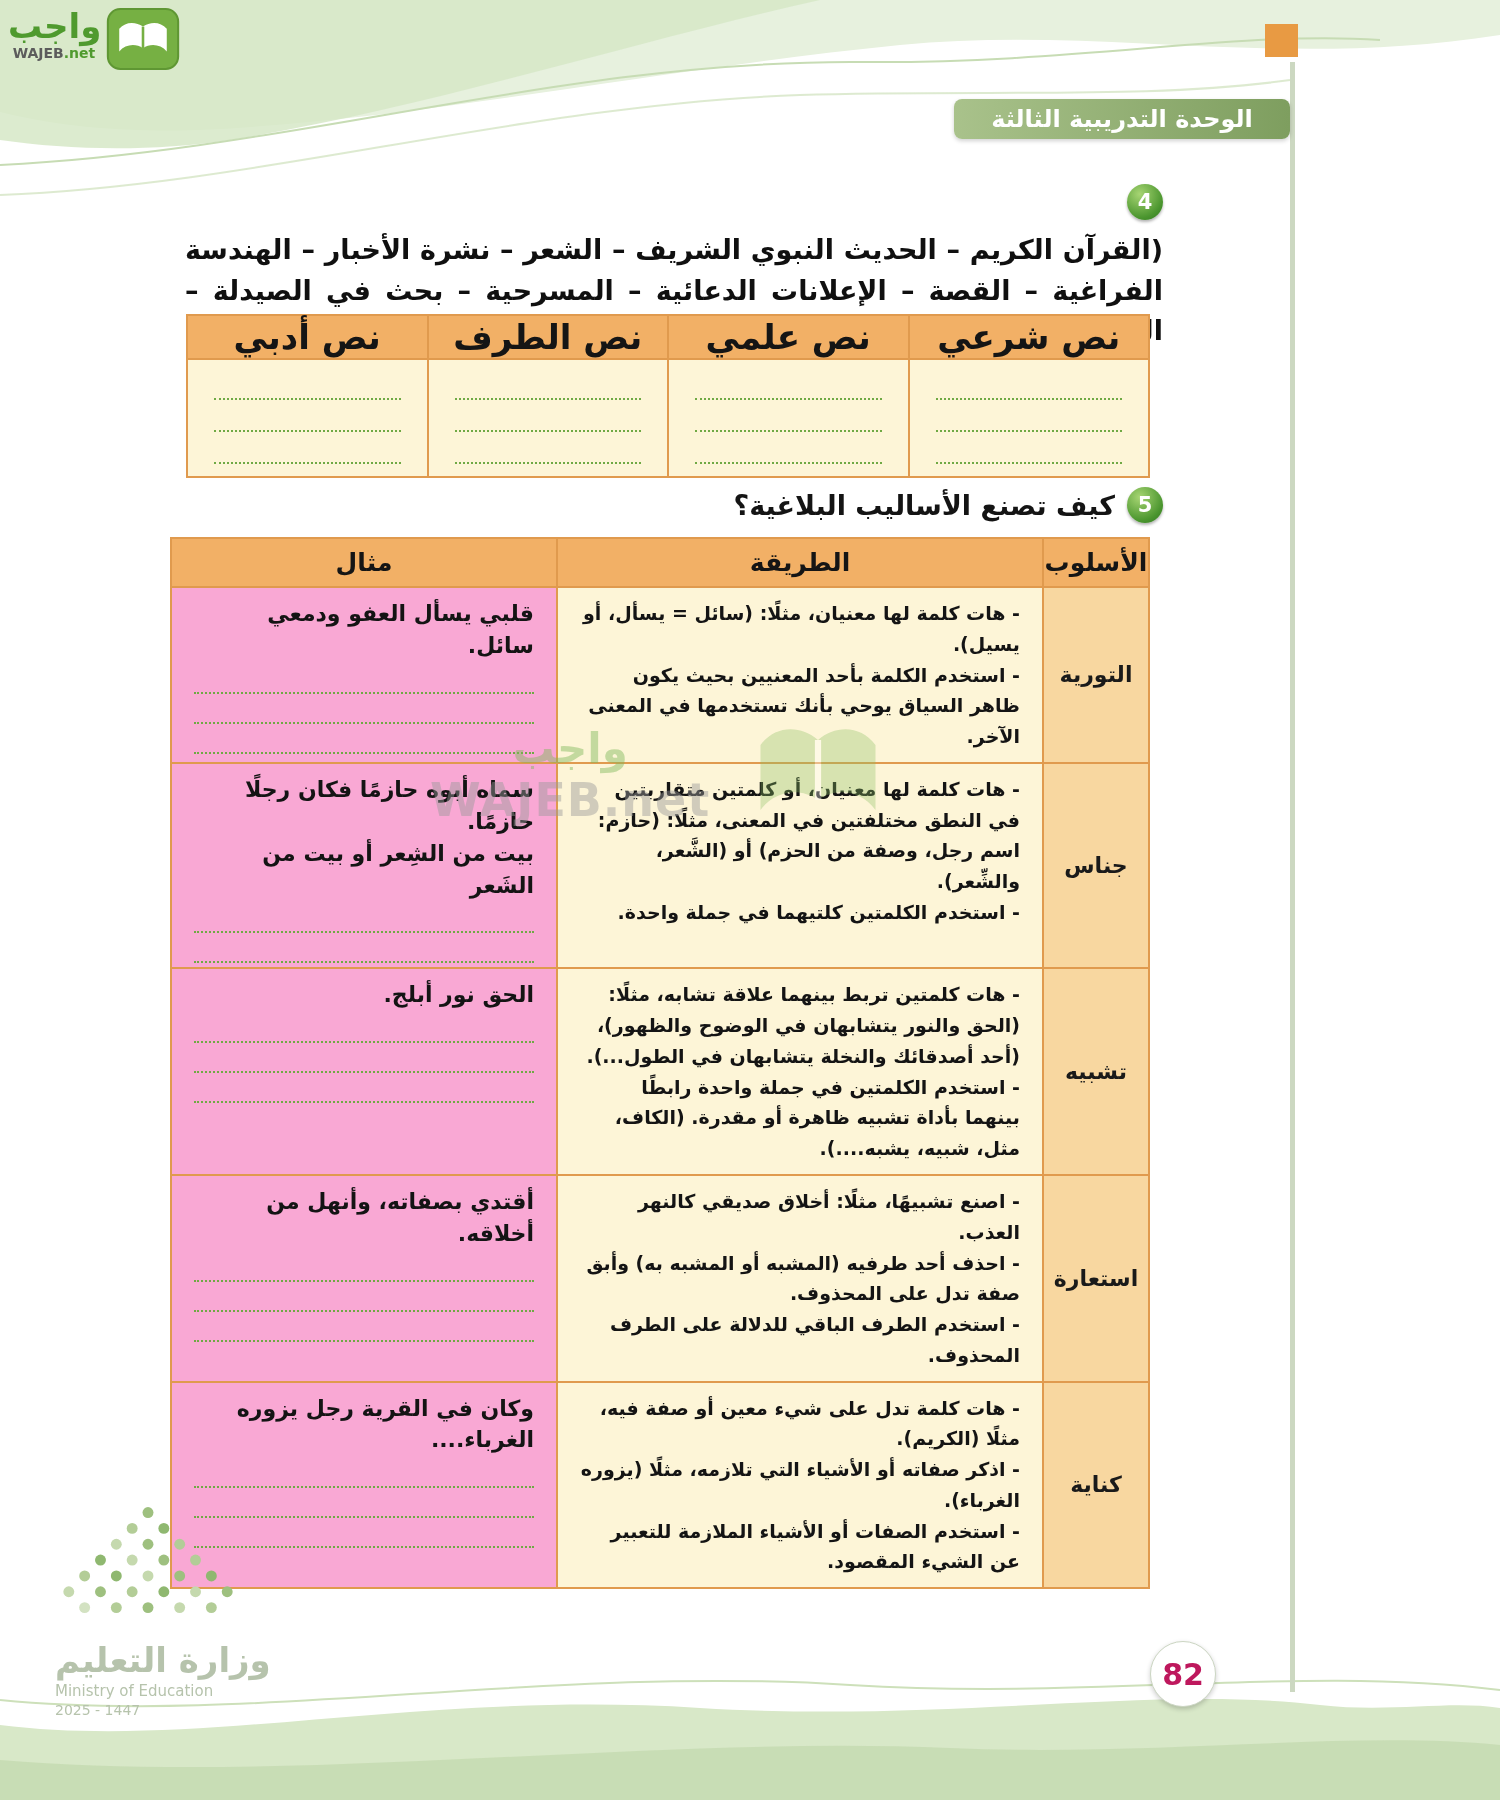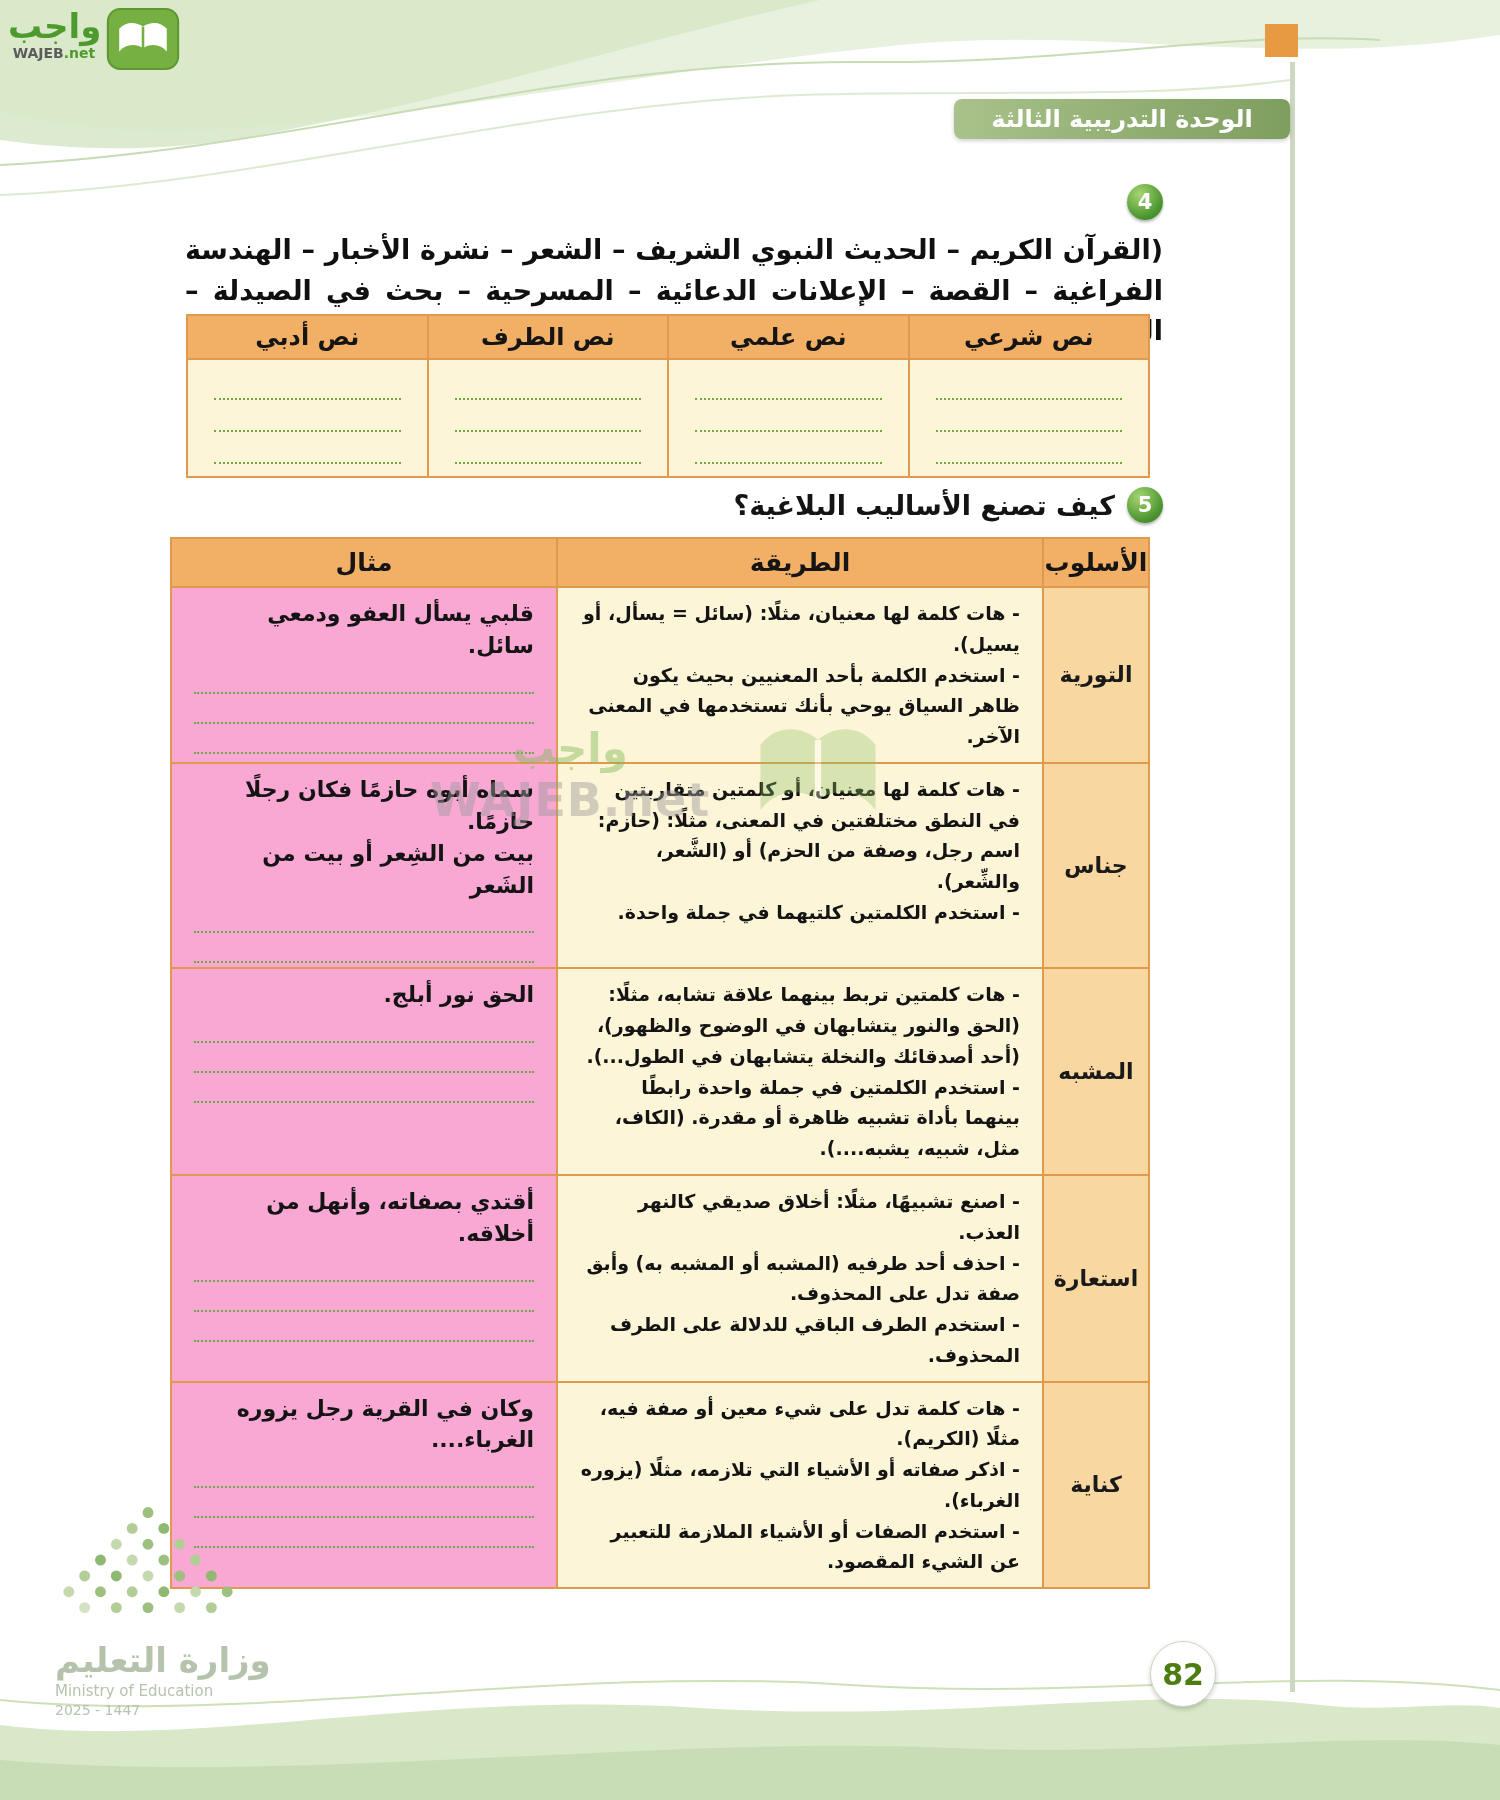--- a/index.html
+++ b/index.html
@@ -51,21 +51,21 @@
     font-size:27px; font-weight:bold; line-height:1.5; text-align:justify; color:#101010;
   }
 
   
   #q4-table {
     position:absolute; top:314px; right:350px; width:964px; z-index:2;
     border-collapse:collapse; table-layout:fixed;
   }
   #q4-table th {
     background:#f2b066; border:2px solid #e09a4e; height:44px;
-    font-size:24px; font-weight:bold; color:#151515;
+    font-size:34px; font-weight:bold; color:#151515;
   }
   #q4-table td {
     background:#fdf5d7; border:2px solid #e09a4e; height:118px;
     vertical-align:top; padding:8px 26px 4px 26px;
   }
   .ans-line { height:32px; border-bottom:2px dotted #6fa944; }
 
   
   #q5-table {
     position:absolute; top:537px; right:350px; width:978px; z-index:2;
@@ -111,21 +111,21 @@
   .ministry { position:absolute; left:55px; top:1502px; width:230px; z-index:3; direction:ltr; text-align:left; }
   .ministry-dots { width:186px; height:132px; }
   .min-ar { font-size:34px; font-weight:bold; color:#b6c3ac; margin-top:6px; letter-spacing:2px; }
   .min-en { font-size:15px; color:#b6c3ac; margin-top:2px; }
   .min-years { font-size:14px; color:#b6c3ac; margin-top:2px; }
 
   .page-badge {
     position:absolute; top:1641px; right:284px; width:66px; height:66px; z-index:5;
     background:#ffffff; border:1px solid #ccd6c3; border-radius:50%;
     display:flex; align-items:center; justify-content:center;
-    font-size:30px; font-weight:bold; color:#4d7c0f;
+    font-size:30px; font-weight:bold; color:#be185d;
     box-shadow:0 2px 5px rgba(0,0,0,.2);
   }
 </style>
 </head>
 <body>
 
 <div class="page">
 
   <svg class="deco-top" viewBox="0 0 1500 240" preserveAspectRatio="none" aria-hidden="true">
     <path d="M0,0 L1500,0 L1500,35 C1280,70 1100,25 900,45 C650,70 420,120 200,130 C120,133 50,125 0,112 Z" fill="#e7f1de"></path>
@@ -234,21 +234,21 @@
         <td class="method-cell">- هات كلمة لها معنيان، أو كلمتين متقاربتين في النطق مختلفتين في المعنى، مثلًا: (حازم: اسم رجل، وصفة من الحزم) أو (الشَّعر، والشِّعر).
 - استخدم الكلمتين كلتيهما في جملة واحدة.</td>
         <td class="example-cell">
           <div class="example-text">سماه أبوه حازمًا فكان رجلًا حازمًا.
 بيت من الشِعر أو بيت من الشَعر</div>
           <div class="ans-line"></div>
           <div class="ans-line"></div>
         </td>
       </tr>
       <tr>
-        <td class="style-cell">المشبه</td>
+        <td class="style-cell">تشبيه</td>
         <td class="method-cell">- هات كلمتين تربط بينهما علاقة تشابه، مثلًا: (الحق والنور يتشابهان في الوضوح والظهور)، (أحد أصدقائك والنخلة يتشابهان في الطول...).
 - استخدم الكلمتين في جملة واحدة رابطًا بينهما بأداة تشبيه ظاهرة أو مقدرة. (الكاف، مثل، شبيه، يشبه....).</td>
         <td class="example-cell">
           <div class="example-text">الحق نور أبلج.</div>
           <div class="ans-line"></div>
           <div class="ans-line"></div>
           <div class="ans-line"></div>
         </td>
       </tr>
       <tr>

